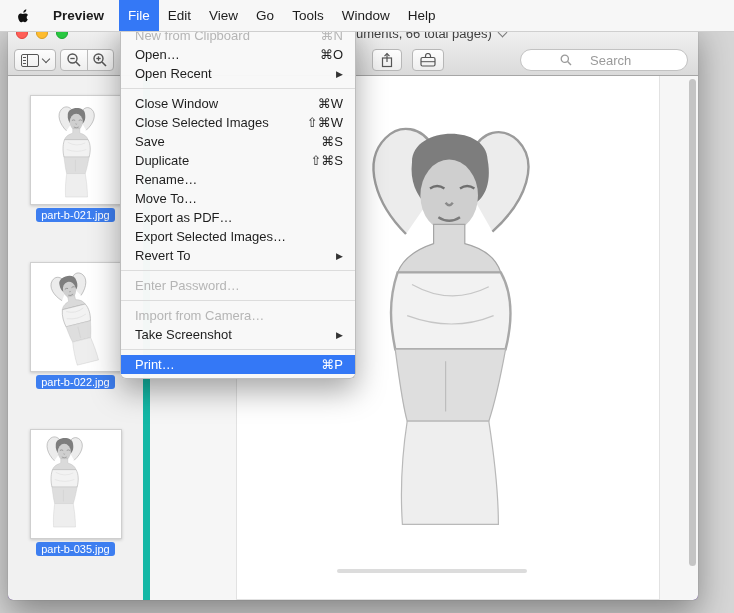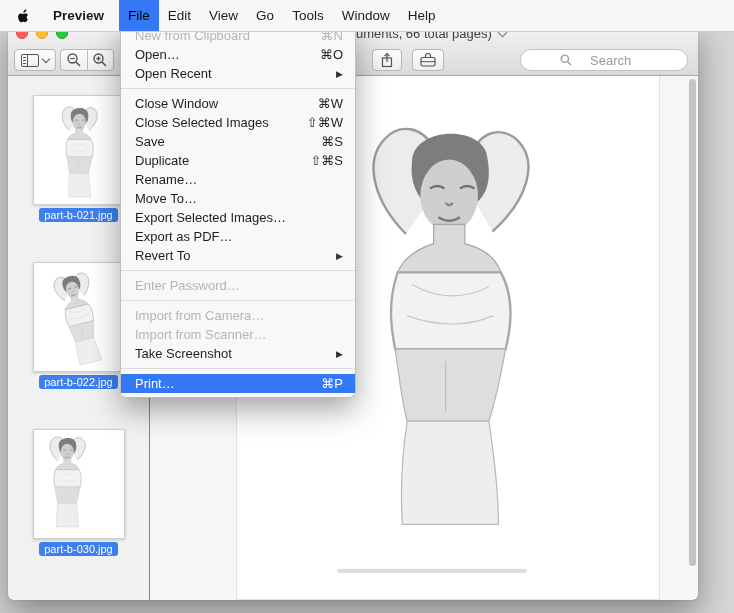--- a/index.html
+++ b/index.html
@@ -6,21 +6,21 @@
   .screen{position:relative;width:734px;height:613px;background:#d6d6d6;overflow:hidden;
           font-family:"Liberation Sans",sans-serif;-webkit-font-smoothing:antialiased;}
 
   
   .menubar{position:absolute;left:0;top:0;width:100%;height:32px;background:#f7f7f7;
            border-bottom:1px solid #cfcfcf;display:flex;align-items:stretch;z-index:60;
            font-size:13.5px;color:#1c1c1c;padding-left:8px;box-sizing:border-box;}
   .mb-apple{display:flex;align-items:center;padding:0 8px;width:14px;justify-content:center;}
   .mb-item{display:flex;align-items:center;padding:0 9px;white-space:nowrap;}
   .mb-item.preview{font-weight:bold;padding:0 15px;}
-  .mb-item.active{background:#3478f6;color:#000000;}
+  .mb-item.active{background:#3478f6;color:#ffffff;}
 
   
   .dropdown{position:absolute;left:120px;top:22px;width:236px;background:rgba(248,248,248,0.98);
             border:1px solid #bdbdbd;border-top:none;border-radius:0 0 6px 6px;
             box-shadow:0 12px 30px rgba(0,0,0,0.35);padding:4px 0;z-index:50;box-sizing:border-box;}
   .mi{display:flex;align-items:center;height:19px;padding:0 12px 0 14px;font-size:13px;color:#1e1e1e;}
   .mi-label{white-space:nowrap;}
   .mi-short{margin-left:auto;text-align:right;white-space:nowrap;color:#1e1e1e;}
   .mi-arrow{margin-left:auto;font-size:9px;color:#333;}
   .mi.dis, .mi.dis .mi-short{color:#b5b5b5;}
@@ -57,21 +57,21 @@
           border-radius:12px;background:#fff;display:flex;align-items:center;justify-content:center;
           box-sizing:border-box;gap:16px;}
   .search input{border:none;outline:none;width:56px;font-size:13px;font-family:"Liberation Sans",sans-serif;
                 color:#333;background:transparent;}
   .search input::placeholder{color:#9a9a9a;}
   .mini-chev{width:5px;height:5px;border-right:1.3px solid #555;border-bottom:1.3px solid #555;
              transform:rotate(45deg);display:inline-block;margin-top:-2px;}
 
   
   .win-body{position:absolute;left:0;top:54px;right:0;bottom:0;display:flex;border-radius:0 0 5px 5px;overflow:hidden;}
-  .sidebar{width:142px;background:#f1f1f1;border-right:1px solid #14b8a6;box-sizing:border-box;
+  .sidebar{width:142px;background:#f1f1f1;border-right:7px solid #14b8a6;box-sizing:border-box;
            display:flex;flex-direction:column;align-items:center;padding-top:19px;overflow:hidden;}
   .side-item{display:flex;flex-direction:column;align-items:center;margin-bottom:40px;}
   .thumb{width:92px;height:110px;background:#fff;border:1px solid #cfcfcf;box-shadow:0 1px 3px rgba(0,0,0,0.18);
          display:flex;align-items:center;justify-content:center;overflow:hidden;box-sizing:border-box;}
   .fname{margin-top:3px;background:#3d7ef0;color:#fff;font-size:11px;padding:1px 5px;border-radius:3px;
          white-space:nowrap;}
 
   .content{position:relative;flex:1;background:#f6f6f6;overflow:hidden;}
   .page{position:absolute;left:86px;top:0;width:424px;bottom:0;background:#fff;
         border:1px solid #e2e2e2;border-top:none;box-sizing:border-box;}
@@ -193,21 +193,21 @@
           </div>
           <div class="fname">part-b-022.jpg</div>
         </div>
 
         <div class="side-item">
           <div class="thumb">
             <svg width="86" height="104" viewBox="30 10 200 260">
                 <use href="#sk-fig"></use>
               </svg>
           </div>
-          <div class="fname">part-b-030.jpg</div>
+          <div class="fname">part-b-035.jpg</div>
         </div>
 
       </div>
 
       <div class="content">
         <div class="page">
           <svg class="main-sketch" width="330" height="456" viewBox="0 0 260 380">
               <use href="#sk-fig"></use>
             </svg>
           <div class="caption"></div>
@@ -269,43 +269,40 @@
       <span class="mi-label">Duplicate</span>
       <span class="mi-short">⇧⌘S</span>
     </div>
     <div class="mi">
       <span class="mi-label">Rename…</span>
     </div>
     <div class="mi">
       <span class="mi-label">Move To…</span>
     </div>
     <div class="mi">
+      <span class="mi-label">Export as PDF…</span>
+    </div>
+    <div class="mi">
       <span class="mi-label">Export Selected Images…</span>
-    </div>
-    <div class="mi">
-      <span class="mi-label">Export as PDF…</span>
     </div>
     <div class="mi">
       <span class="mi-label">Revert To</span>
       <span class="mi-arrow">▶</span>
     </div>
 
     <div class="msep"></div>
 
     <div class="mi dis">
       <span class="mi-label">Enter Password…</span>
     </div>
 
     <div class="msep"></div>
 
     <div class="mi dis">
       <span class="mi-label">Import from Camera…</span>
-    </div>
-    <div class="mi dis">
-      <span class="mi-label">Import from Scanner…</span>
     </div>
     <div class="mi">
       <span class="mi-label">Take Screenshot</span>
       <span class="mi-arrow">▶</span>
     </div>
 
     <div class="msep"></div>
 
     <div class="mi hl">
       <span class="mi-label">Print…</span>

